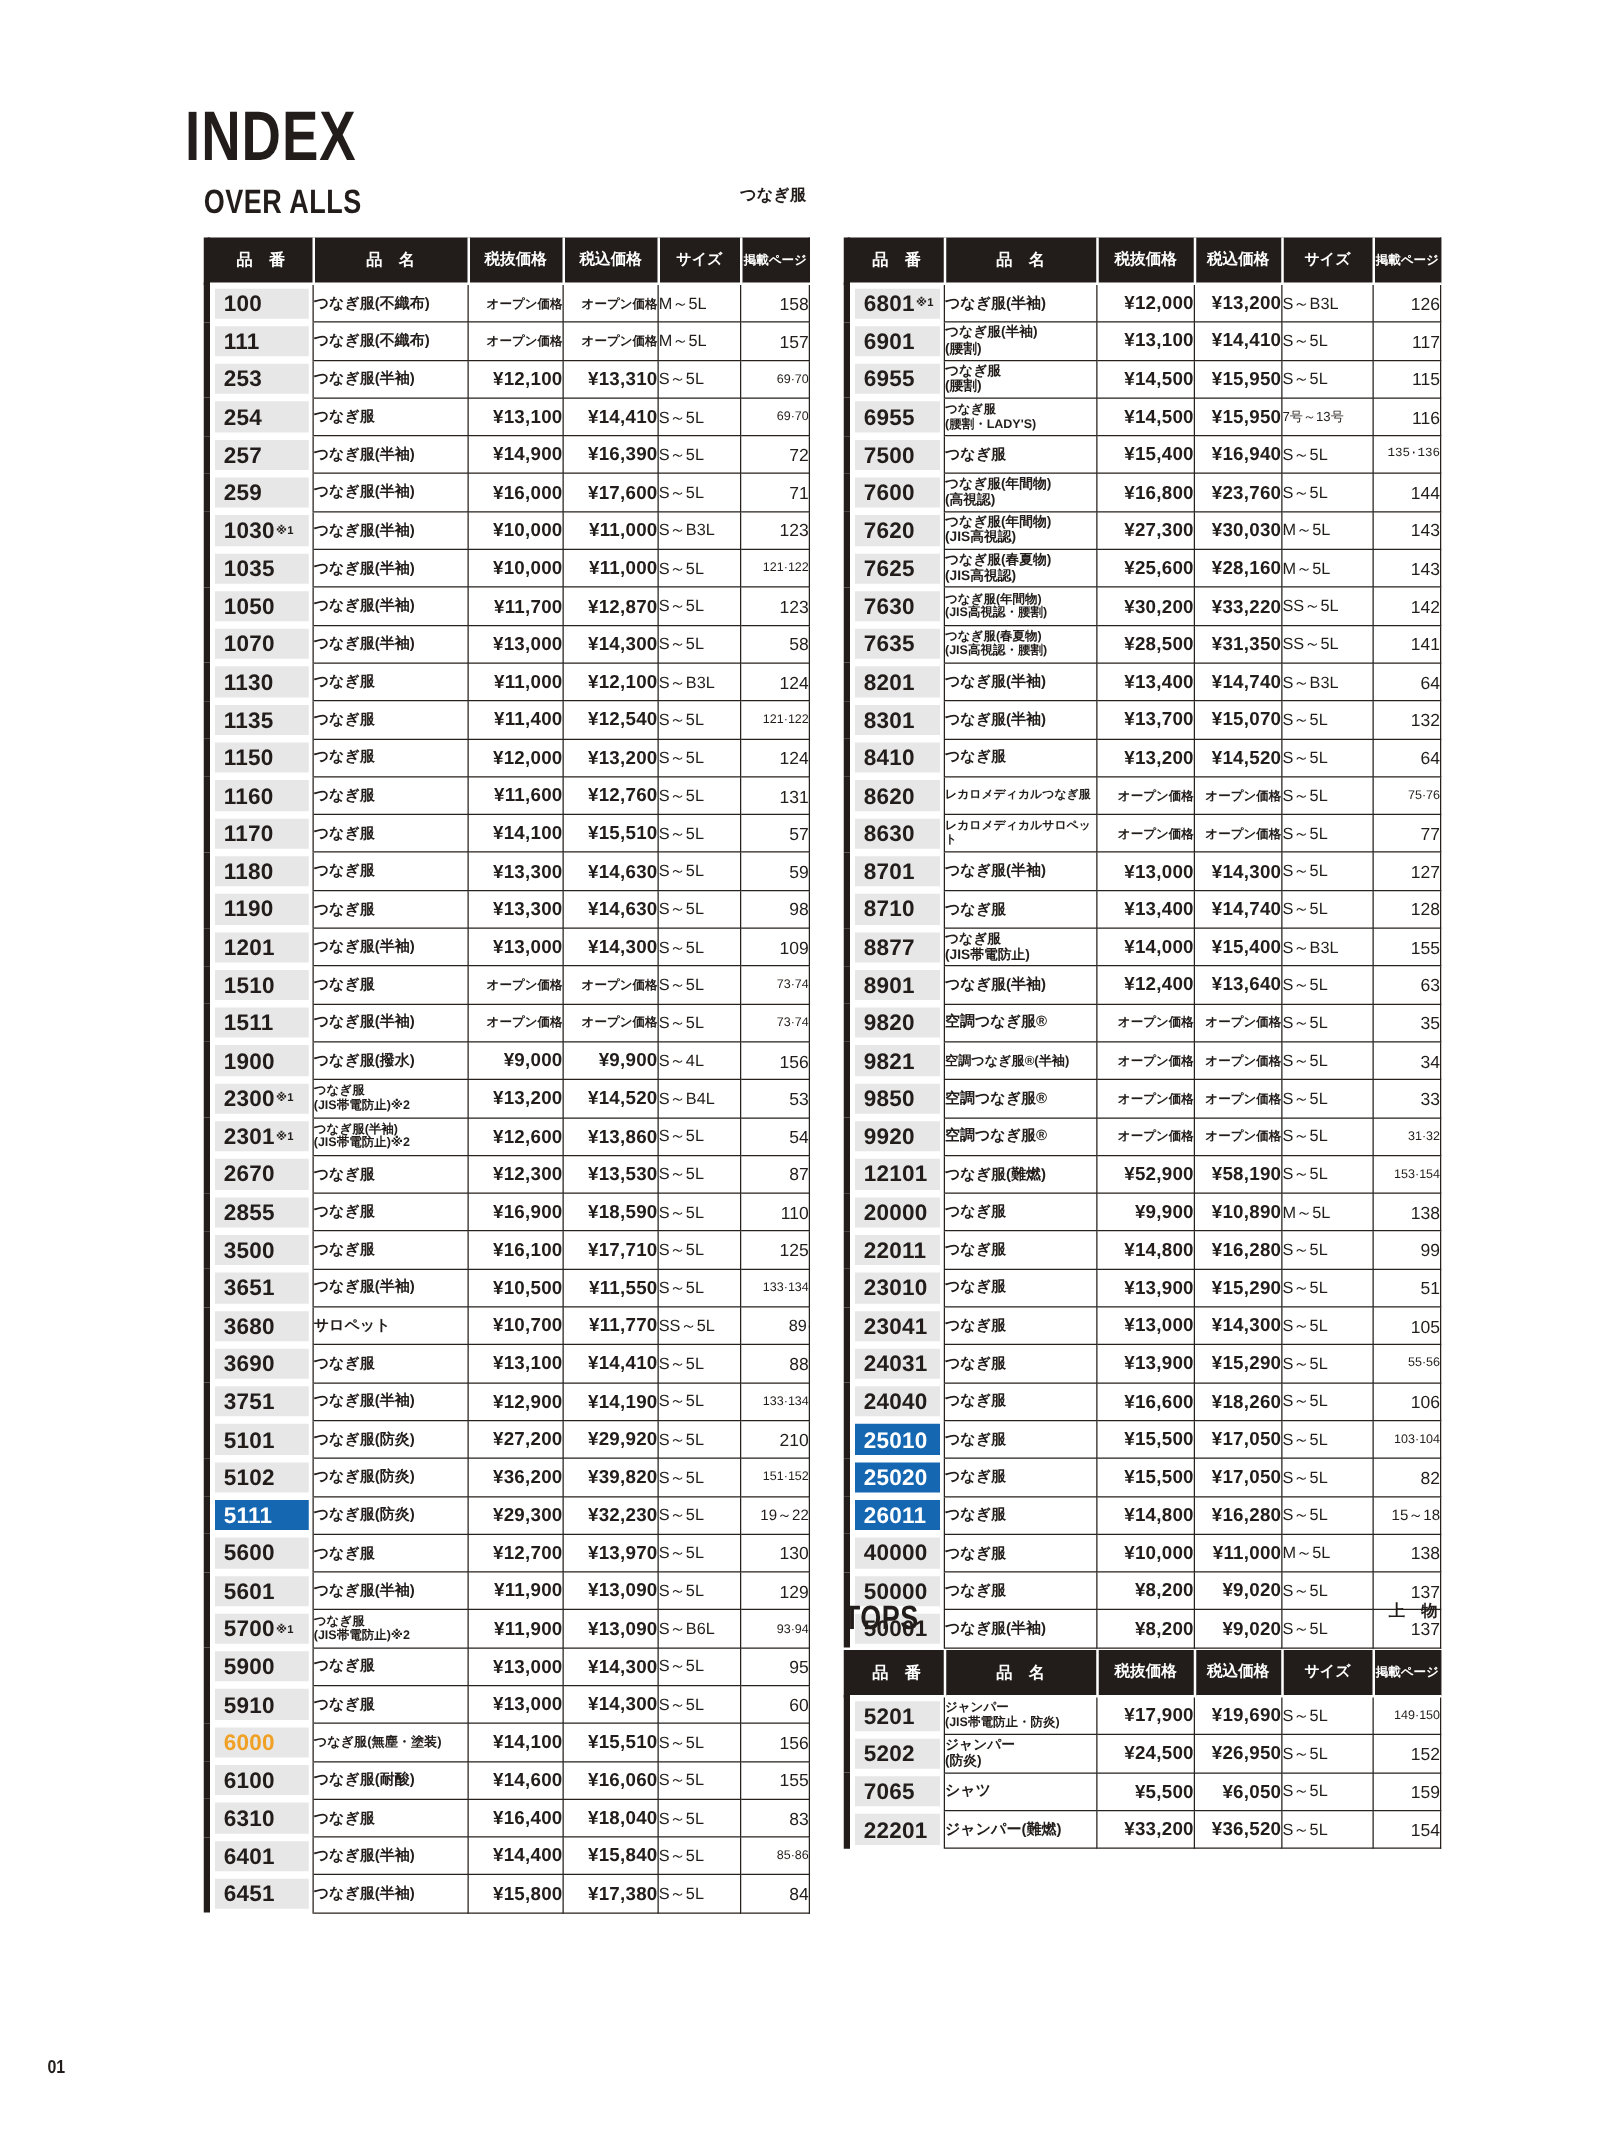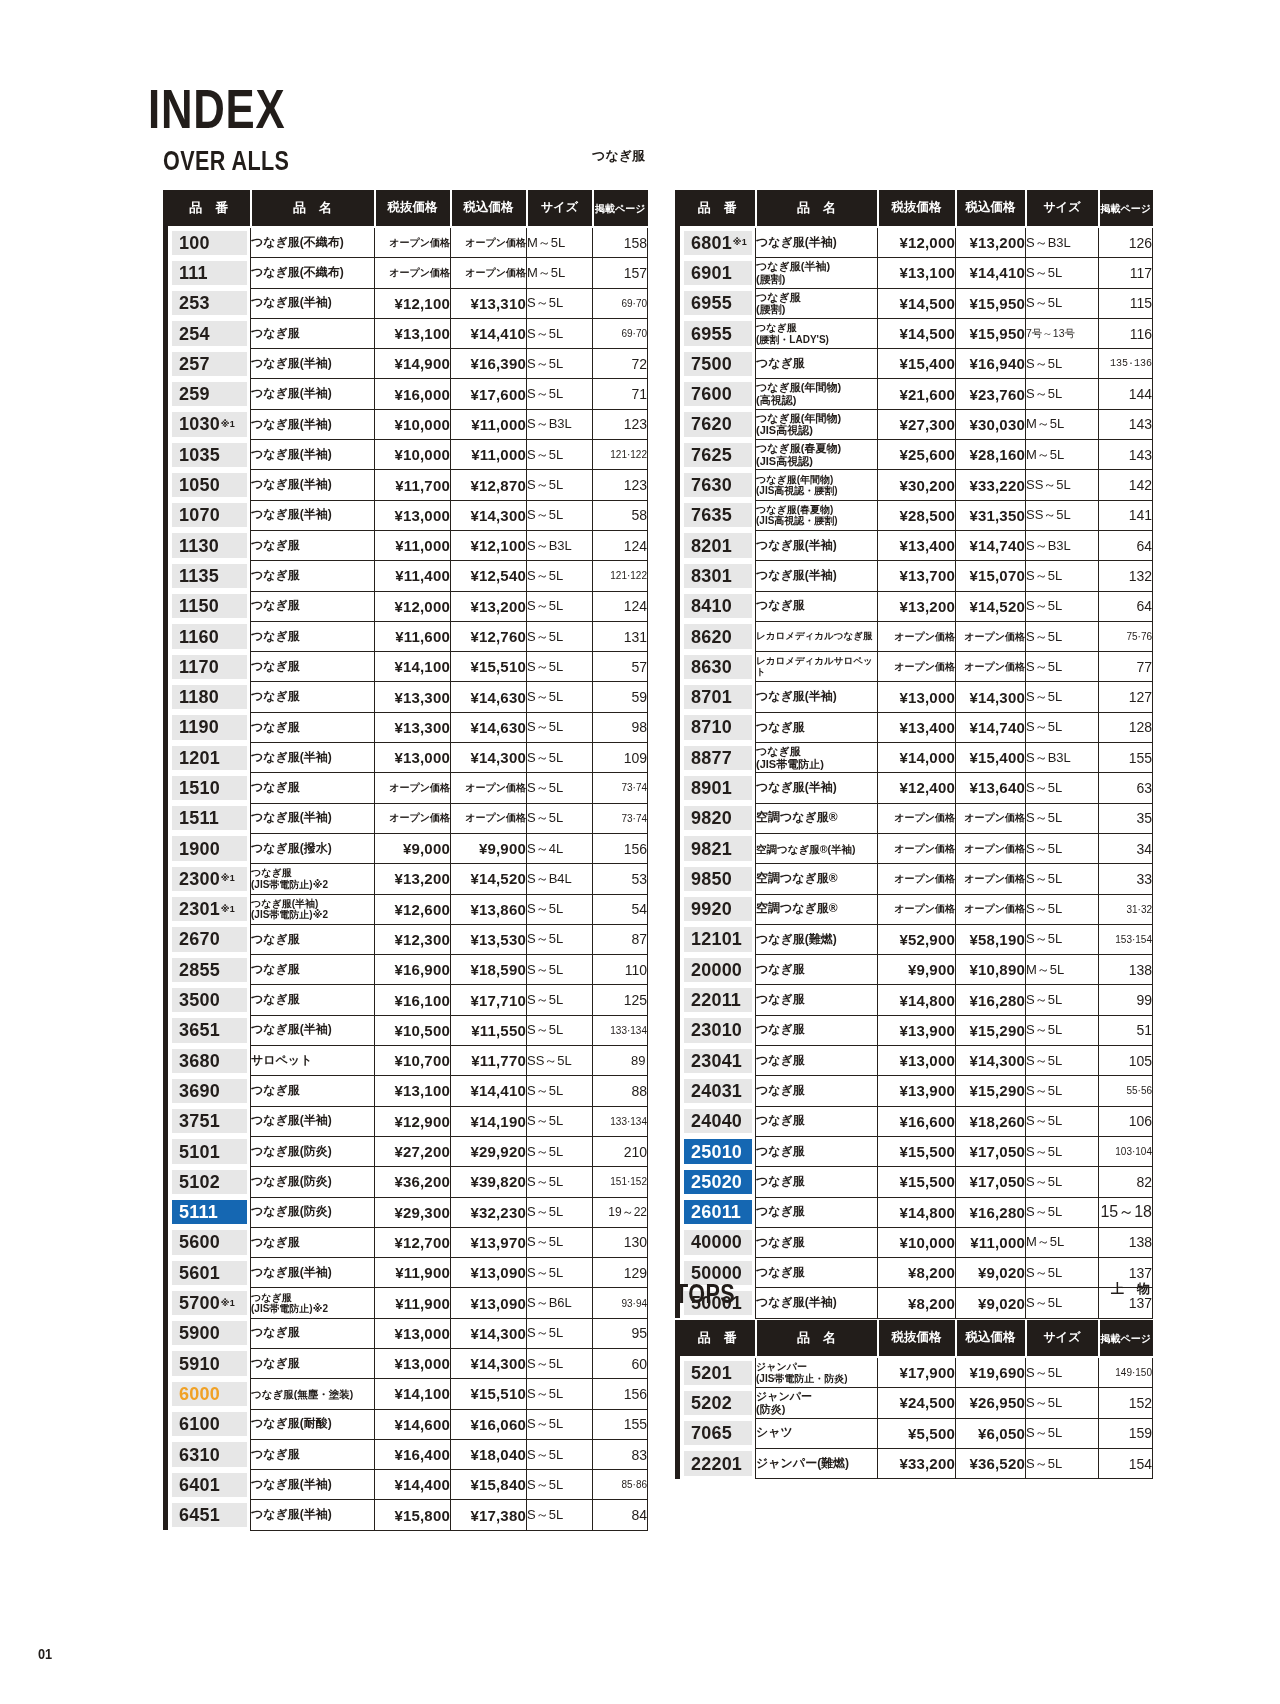--- a/index.html
+++ b/index.html
@@ -704,21 +704,21 @@
             <td class="c-page" style="font-size: 10px; font-family: Liberation Mono, monospace;">135·136</td>
           </tr>
           <tr>
             <td class="c-no">
               <div class="chip">
                 <span>7600</span>
               </div>
             </td>
             <td class="c-name" style="font-size: 11px;">つなぎ服(年間物)
 (高視認)</td>
-            <td class="c-ex">¥21,600</td>
+            <td class="c-ex">¥16,800</td>
             <td class="c-inc">¥23,760</td>
             <td class="c-size">S～5L</td>
             <td class="c-page">144</td>
           </tr>
           <tr>
             <td class="c-no">
               <div class="chip">
                 <span>7620</span>
               </div>
             </td>
@@ -1036,21 +1036,21 @@
           <tr>
             <td class="c-no">
               <div class="chip hl-blue">
                 <span>26011</span>
               </div>
             </td>
             <td class="c-name">つなぎ服</td>
             <td class="c-ex">¥14,800</td>
             <td class="c-inc">¥16,280</td>
             <td class="c-size">S～5L</td>
-            <td class="c-page" style="font-size: 16px;">15～18</td>
+            <td class="c-page" style="font-size: 12px;">15～18</td>
           </tr>
           <tr>
             <td class="c-no">
               <div class="chip">
                 <span>40000</span>
               </div>
             </td>
             <td class="c-name">つなぎ服</td>
             <td class="c-ex">¥10,000</td>
             <td class="c-inc">¥11,000</td>

